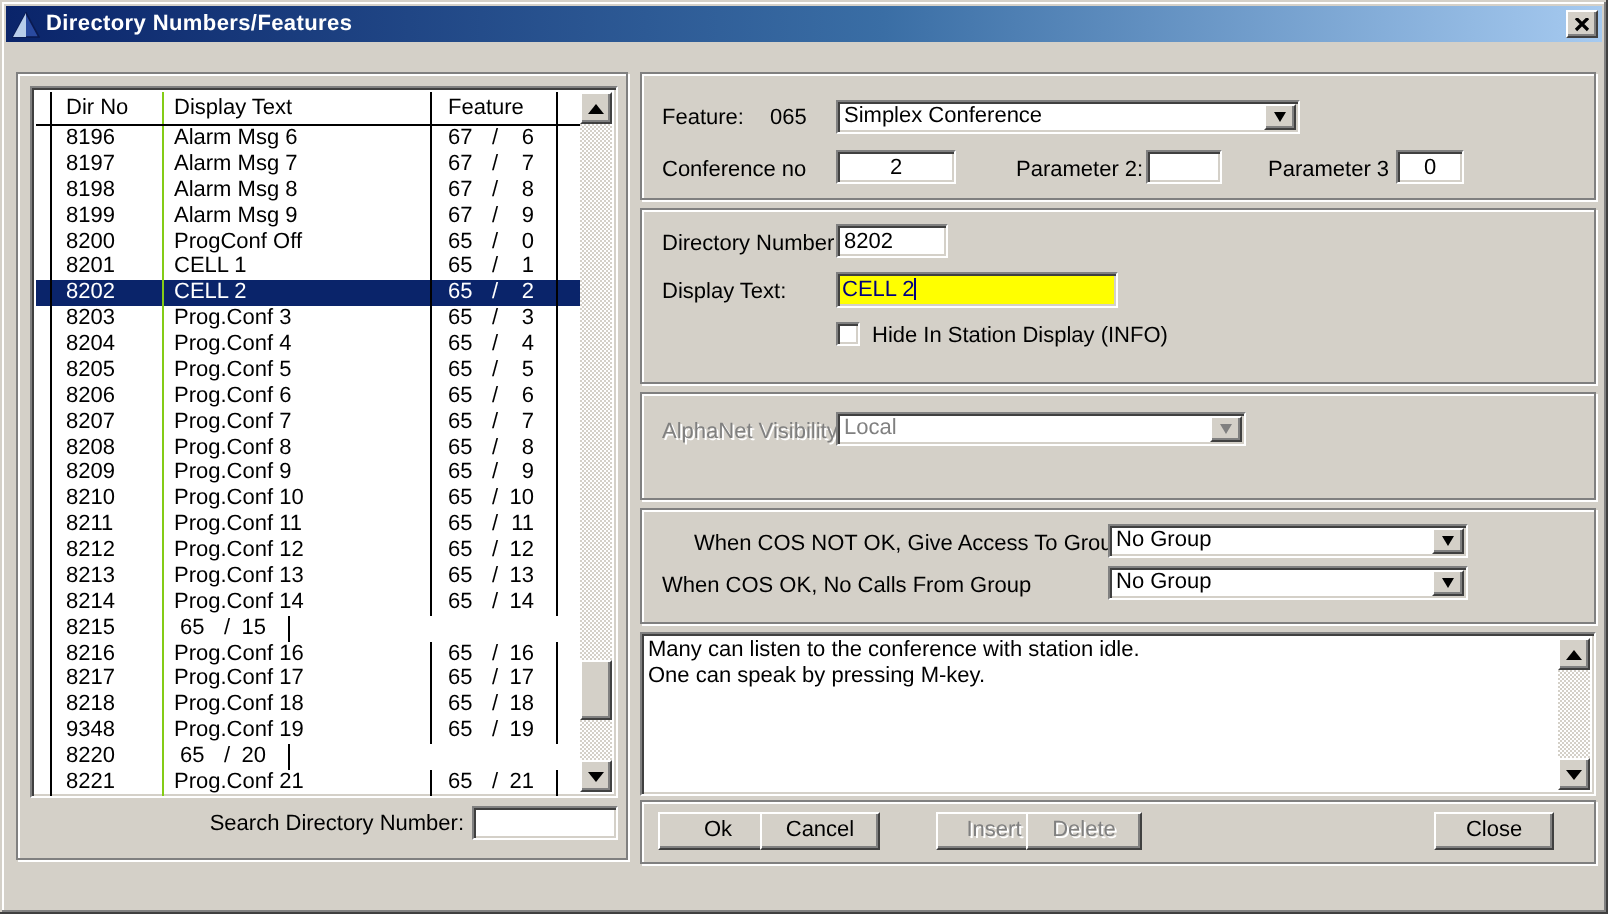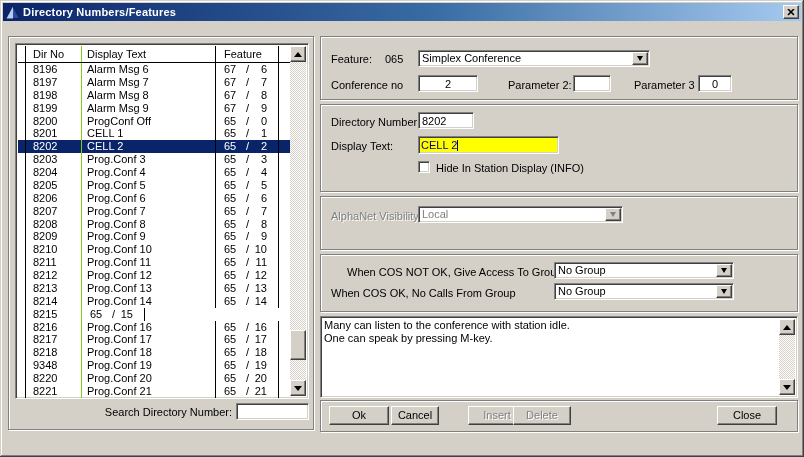--- a/index.html
+++ b/index.html
@@ -388,21 +388,20 @@
     <span class="c3">
                 <i class="fmain">65</i>
                 <i class="fslash">/</i>
                 <i class="fsub">19</i>
               </span>
     <span class="c4"></span>
   </div>
             <div class="lrow">
     <span class="c0"></span>
     <span class="c1">8220</span>
-    <span class="c2">Prog.Conf 20</span>
     <span class="c3">
                 <i class="fmain">65</i>
                 <i class="fslash">/</i>
                 <i class="fsub">20</i>
               </span>
     <span class="c4"></span>
   </div>
             <div class="lrow">
     <span class="c0"></span>
     <span class="c1">8221</span>
@@ -495,19 +494,19 @@
           <span class="arr-up"></span>
         </div>
       <div class="sbtn down raised">
           <span class="arr-down"></span>
         </div>
     </div>
   </div>
 
   <div class="grp gBtns etched">
     <button class="btn raised" style="left:8px; width:60px;">Ok</button>
-    <button class="btn raised" style="left:70px; width:48px;">Cancel</button>
+    <button class="btn raised" style="left:59px; width:60px;">Cancel</button>
     <button class="btn raised dis-emboss" style="left:147px; width:58px;">Insert</button>
     <button class="btn raised dis-emboss" style="left:192px; width:58px;">Delete</button>
     <button class="btn raised" style="left:396px; width:60px;">Close</button>
   </div>
 
 </div>
 
 </body></html>

